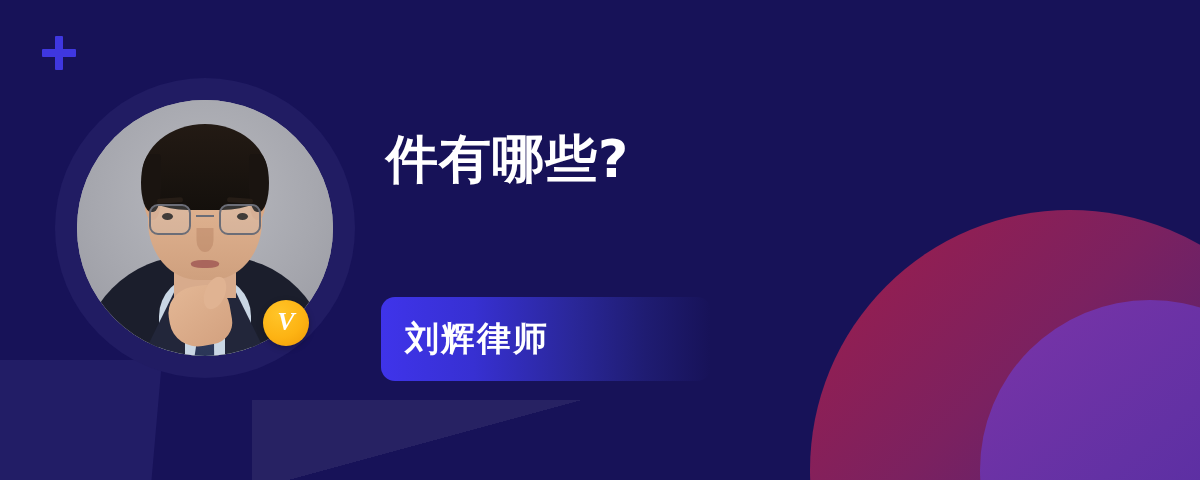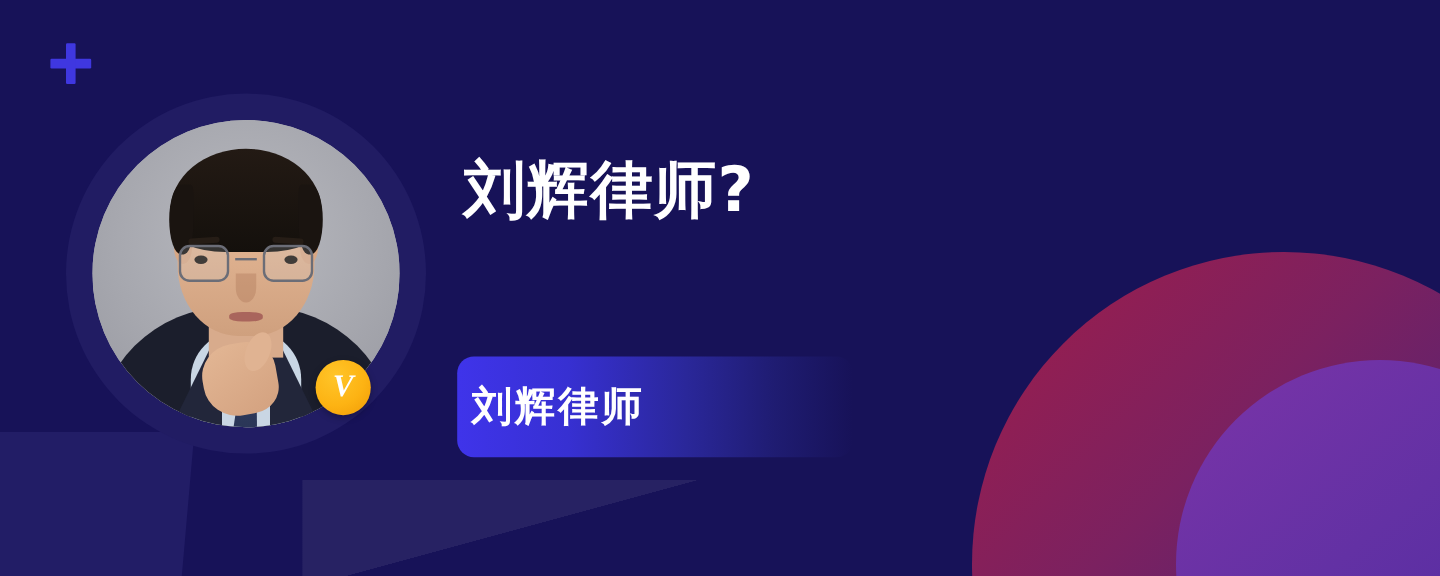--- a/index.html
+++ b/index.html
@@ -337,21 +337,21 @@
     border-radius: 14px;
     background: linear-gradient(90deg, #3f34ea 0%, #3730d2 28%, #2a2799 58%, #1f1c72 80%, rgba(23,18,88,0) 100%);
     display: flex;
     align-items: center;
   }
   .name-badge .name-text {
     color: #ffffff;
     font-size: 34px;
     font-weight: bold;
     letter-spacing: 2px;
-    margin-left: 12px;
+    margin-left: 24px;
     white-space: nowrap;
     font-family: "DejaVu Sans", "Liberation Sans", sans-serif;
   }
 </style>
 </head>
 <body>
 
 <div id="banner">
 
   <div class="deco-layer">
@@ -393,20 +393,20 @@
       <div class="p-mouth"></div>
       <div class="p-hand"></div>
       <div class="p-thumb"></div>
     </div>
     <div class="verified-badge">
       <span class="v-glyph">V</span>
     </div>
   </div>
 
   <div class="title-block">
-    <div class="title-line">刘辉律师?</div>
+    <div class="title-line">件有哪些?</div>
   </div>
 
   <div class="name-badge">
     <span class="name-text">刘辉律师</span>
   </div>
 
 </div>
 
 </body></html>

